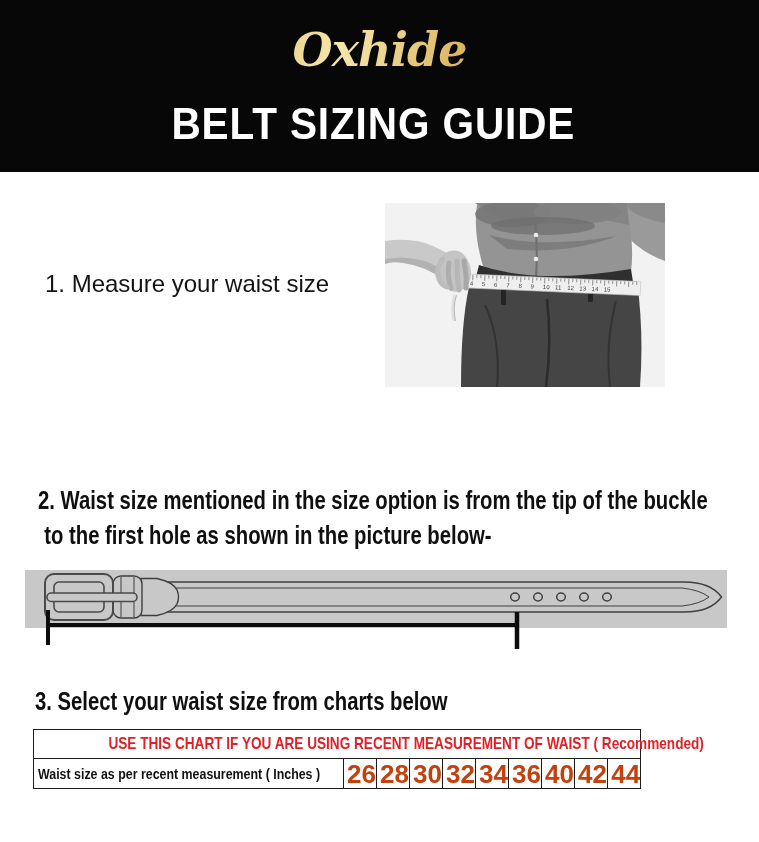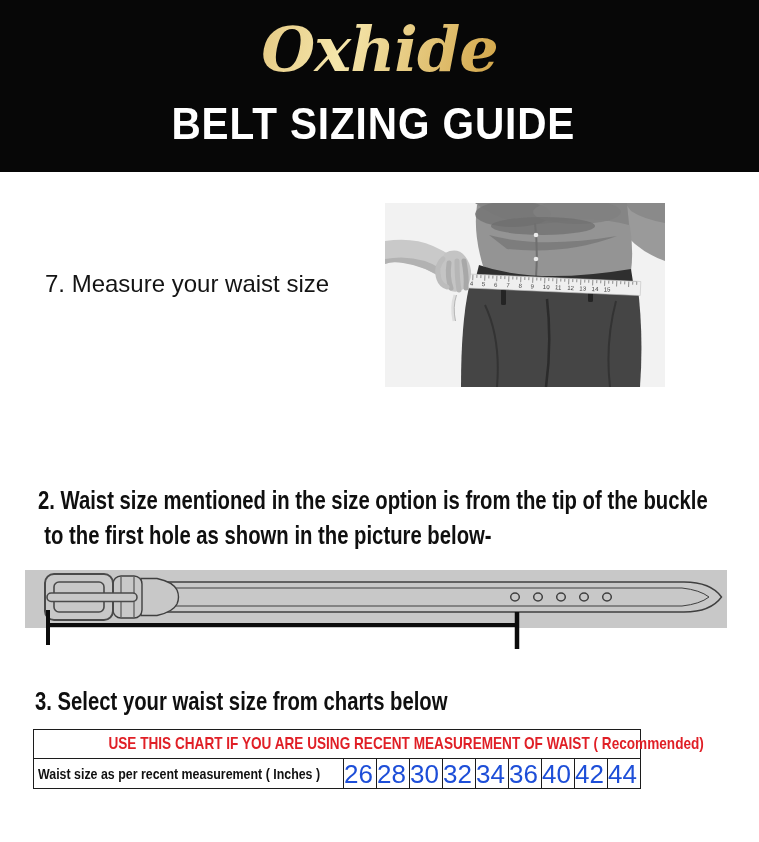--- a/index.html
+++ b/index.html
@@ -3,21 +3,21 @@
 <meta charset="utf-8">
 <style>
   html,body{margin:0;padding:0;background:#ffffff;}
   .page{position:relative;width:759px;height:842px;background:#ffffff;overflow:hidden;
         font-family:"Liberation Sans",sans-serif;color:#111;}
 
   
   .header{position:absolute;left:0;top:0;width:759px;height:172px;background:#070707;}
   .brand{position:absolute;left:0;right:0;top:2px;height:96px;text-align:center;
          font-family:"DejaVu Serif",serif;font-style:italic;font-weight:bold;
-         font-size:62px;line-height:96px;letter-spacing:-1px;
+         font-size:46px;line-height:96px;letter-spacing:-1px;
          background:linear-gradient(105deg,#8e6a24 0%,#d4ab58 22%,#f5e6ab 45%,#cf9f3f 68%,#8e6a24 100%);
          -webkit-background-clip:text;background-clip:text;color:transparent;}
   .title{position:absolute;left:0;right:12px;top:96px;text-align:center;color:#ffffff;
          font-weight:bold;font-size:45px;line-height:56px;letter-spacing:1px;}
   .title span{display:inline-block;transform:scaleX(0.9);white-space:nowrap;}
 
   
   .step1{position:absolute;left:45px;top:270px;font-size:24px;color:#141414;white-space:nowrap;}
   .step2{position:absolute;left:38px;top:483px;font-size:26px;font-weight:bold;color:#0f0f0f;
          line-height:35px;white-space:nowrap;transform:scaleX(0.78);transform-origin:0 0;}
@@ -34,35 +34,35 @@
   
   .chart{position:absolute;left:33px;top:729px;width:607px;border-collapse:collapse;table-layout:fixed;}
   .chart td{border:1px solid #1c1c1c;padding:0;background:#fff;}
   .chart tr.last td{border-bottom:2px solid #111;}
   td.head{height:28px;text-align:left;vertical-align:middle;}
   td.head span{color:#e01f26;font-size:17px;font-weight:bold;display:inline-block;
                transform:scaleX(0.8);transform-origin:50% 50%;white-space:nowrap;}
   td.lbl{height:29px;vertical-align:middle;}
   td.lbl span{font-size:15.5px;font-weight:bold;display:inline-block;padding-left:5px;
               transform:scaleX(0.8);transform-origin:0 50%;white-space:nowrap;}
-  td.num{font-size:26px;text-align:left;vertical-align:middle;line-height:1;color:#1d4ed8;}
+  td.num{font-size:26px;text-align:right;vertical-align:middle;line-height:1;color:#c2410c;font-weight:bold;}
 </style>
 </head>
 <body>
 
 <div class="page">
 
   <div class="header">
     <div class="brand">Oxhide</div>
     <div class="title">
       <span>BELT SIZING GUIDE</span>
     </div>
   </div>
 
-  <div class="step1">7. Measure your waist size</div>
+  <div class="step1">1. Measure your waist size</div>
 
   <svg class="photo" viewBox="0 0 280 184" role="img" aria-label="Black and white photo of a person measuring their waist with a tape measure">
     <rect width="280" height="184" fill="#f2f2f2"></rect>
 
     <path d="M222 0 H280 V58 Q252 48 236 26 Q228 12 222 0 Z" fill="#9a9a9a"></path>
     <path d="M240 0 H280 V20 Q258 16 246 8 Z" fill="#8a8a8a"></path>
 
     <path d="M92 2 Q130 -3 240 0 Q250 38 246 68 Q198 82 150 77 Q114 72 98 63 Q88 30 92 2 Z" fill="#949494"></path>
 
     <path d="M90 0 Q125 26 165 20 Q210 12 244 22 L242 0 Z" fill="#858585"></path>

